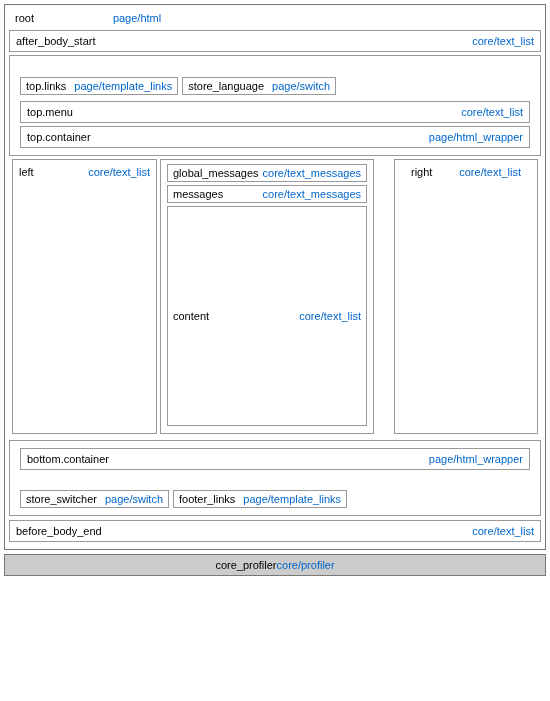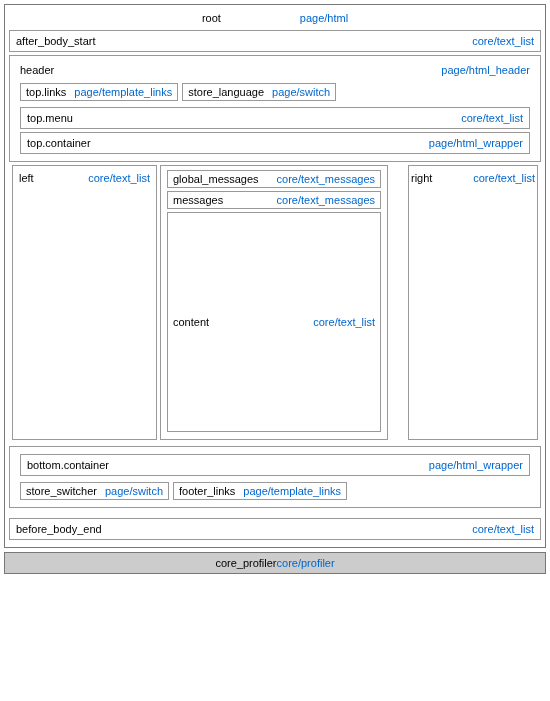--- a/index.html
+++ b/index.html
@@ -30,20 +30,21 @@
       padding: 3px 6px;
     }
 
     .inline-block-item {
       border: 1px solid #999;
       padding: 2px 5px;
       display: flex;
       justify-content: space-between;
       align-items: center;
       gap: 8px;
+      margin-top: 14px;
     }
 
     .three-col {
       display: flex;
       gap: 0;
       padding: 0 3px 3px 3px;
     }
 
     .col-left {
       width: 145px;
@@ -55,40 +56,40 @@
 
     .col-middle {
       flex: 1;
       border: 1px solid #999;
       padding: 4px 6px;
       margin-right: 20px;
       min-height: 270px;
     }
 
     .col-right {
-      width: 130px;
-      border: 1px solid #999;
-      padding: 4px 2px;
+      width: 144px;
+      border: 1px solid #999;
+      padding: 4px 16px;
       min-height: 270px;
     }
 
     .col-inner-block {
       border: 1px solid #999;
       margin-bottom: 3px;
       padding: 2px 5px;
       display: flex;
       justify-content: space-between;
     }
 
     .blue { color: #0066cc; }
     .black { color: #000; }
 
     .root-top {
       display: flex;
-      justify-content: center;
+      justify-content: flex-start;
       padding: 3px 6px;
     }
 
     .core-profiler-bar {
       display: flex;
       justify-content: space-between;
       align-items: center;
       background: #cccccc;
       padding: 4px 8px;
       border-top: 1px solid #999;
@@ -108,24 +109,20 @@
 
   <div class="block">
     <div class="block-header">
       <span class="black">after_body_start</span>
       <span class="blue">core/text_list</span>
     </div>
   </div>
 
 
   <div class="block" style="padding:4px;">
-    <div class="block-header">
-      <span class="black">header</span>
-      <span class="blue">page/html_header</span>
-    </div>
 
     <div class="inline-blocks">
       <div class="inline-block-item">
         <span class="black">top.links</span>
         <span class="blue">page/template_links</span>
       </div>
       <div class="inline-block-item">
         <span class="black">store_language</span>
         <span class="blue">page/switch</span>
       </div>
@@ -196,21 +193,21 @@
         <span class="black">store_switcher</span>
         <span class="blue">page/switch</span>
       </div>
       <div class="inline-block-item">
         <span class="black">footer_links</span>
         <span class="blue">page/template_links</span>
       </div>
     </div>
   </div>
 
-  <div class="block" style="margin-top:10px;">
+  <div class="block" style="margin-top:4px;">
     <div class="block-header">
       <span class="black">before_body_end</span>
       <span class="blue">core/text_list</span>
     </div>
   </div>
 
 </div>
 
 <div class="core-profiler-bar" style="margin:2px 4px 4px 4px; border:1px solid #777;justify-content:center;">
   <span class="black">core_profiler</span>

